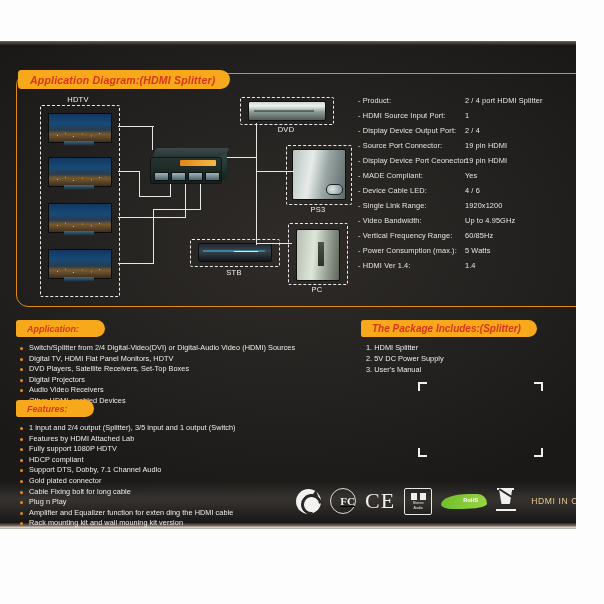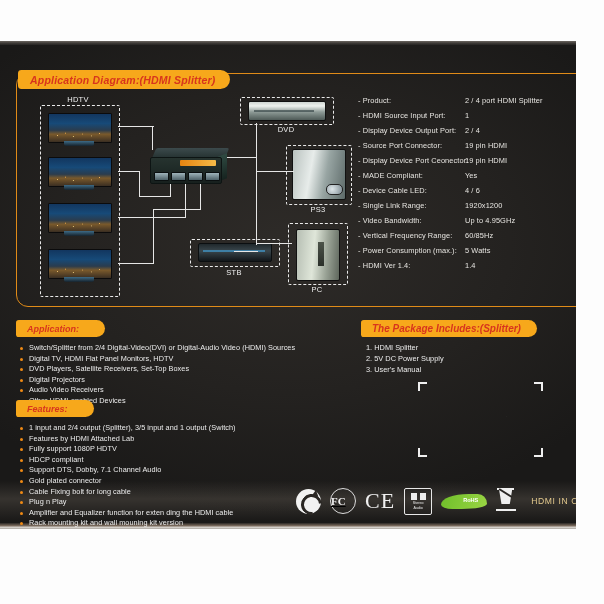--- a/index.html
+++ b/index.html
@@ -140,21 +140,21 @@
 
   .c-recycle{width:25px;height:25px;border-radius:50%;background:#f2f2f2;}
   .c-recycle:after{content:"";position:absolute;left:5px;top:5px;width:15px;height:15px;
     border:3.4px solid #2a2724;border-radius:50%;border-right-color:transparent;
     transform:rotate(38deg);}
   .c-recycle:before{content:"";position:absolute;left:16px;top:3.5px;width:0;height:0;
     border-left:4px solid transparent;border-right:4px solid transparent;border-bottom:6px solid #2a2724;
     transform:rotate(125deg);z-index:2;}
 
   .c-fc{width:24px;height:24px;border-radius:50%;border:1.4px solid #dcdcdc;
-    display:flex;align-items:center;justify-content:flex-start;text-decoration:underline;}
+    display:flex;align-items:center;justify-content:flex-end;text-decoration:underline;}
   .c-fc span{color:#f0f0f0;font-size:11px;font-weight:bold;font-family:"Liberation Serif",serif;}
 
   .c-ce{display:flex;align-items:center;color:#f0f0f0;font-size:22px;
     font-family:"Liberation Serif",serif;letter-spacing:1px;line-height:1;}
 
   .c-stereo{width:26px;height:24px;border:1.4px solid #e8e8e8;border-radius:2px;
     display:flex;flex-direction:column;align-items:center;justify-content:center;gap:1px;padding-top:1px;}
   .c-stereo .sq{display:flex;gap:3px;}
   .c-stereo .sq b{display:block;width:6px;height:7px;background:#ededed;}
   .c-stereo small{color:#ededed;font-size:3.6px;line-height:4px;text-align:center;display:block;}

